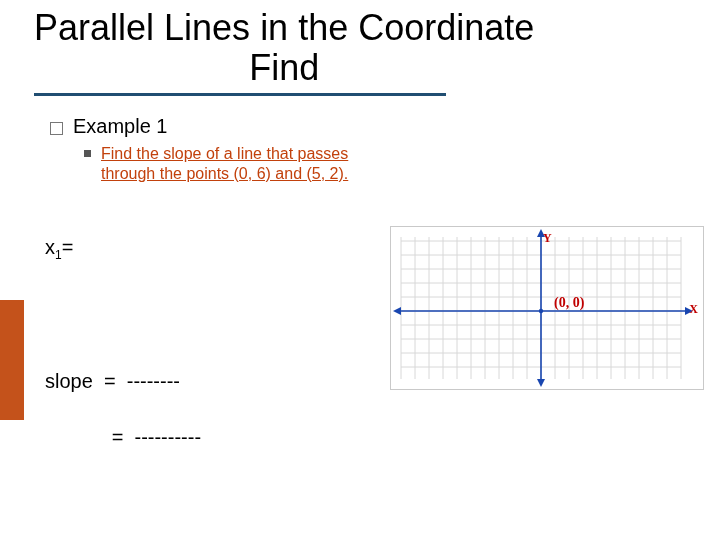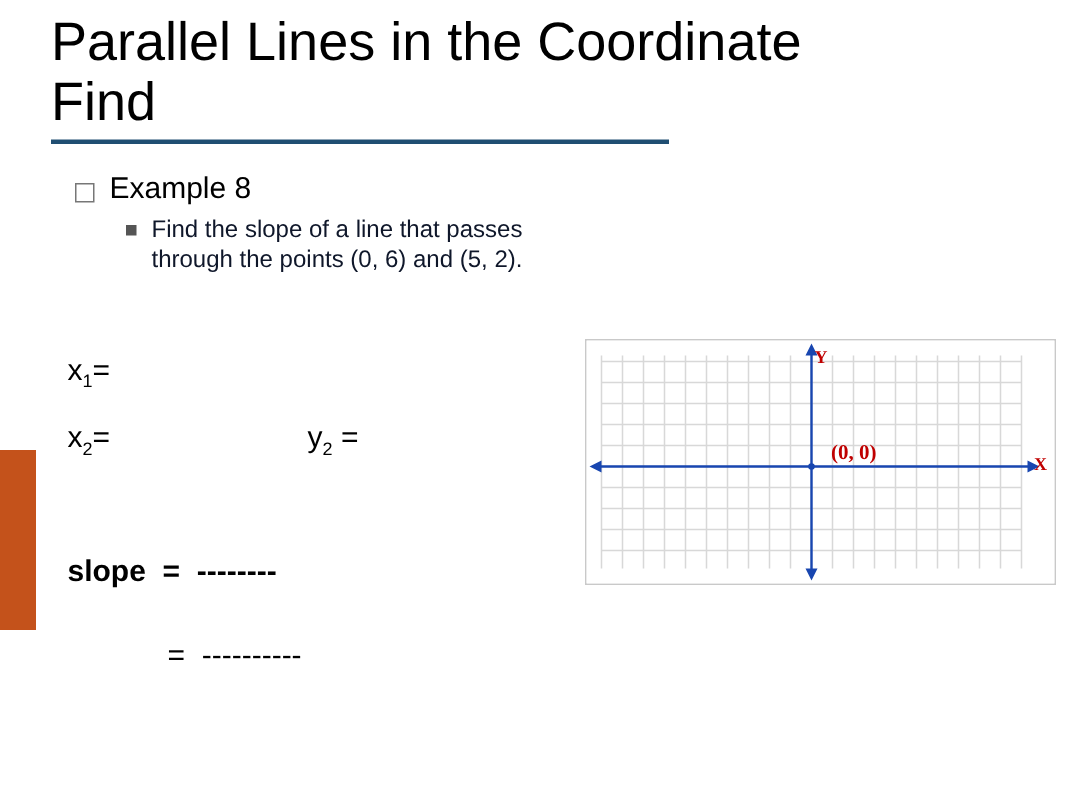--- a/index.html
+++ b/index.html
@@ -14,20 +14,21 @@
   .slide {
     position: relative;
     width: 720px;
     height: 540px;
     box-sizing: border-box;
   }
   .title-wrap {
     position: absolute;
     left: 34px;
     top: 8px;
+    text-align: center;
   }
   .title {
     font-family: Arial, Helvetica, sans-serif;
     font-size: 36px;
     line-height: 40px;
     color: #000;
     letter-spacing: 0px;
   }
   .title-underline {
     position: absolute;
@@ -66,21 +67,22 @@
     margin-top: 7px;
     margin-right: 10px;
     flex: 0 0 auto;
   }
   .sub-row {
     display: flex;
     align-items: flex-start;
     margin-left: 34px;
     font-size: 16px;
     line-height: 20px;
-    color: #0f172a;
+    color: #c2410c;
+    text-decoration: underline;
   }
   .solid-box {
     width: 7px;
     height: 7px;
     background: #555;
     margin-top: 6px;
     margin-right: 10px;
     flex: 0 0 auto;
   }
   .sub-text {
@@ -163,46 +165,38 @@
 
   <div class="title-wrap">
     <div class="title">Parallel Lines in the Coordinate</div>
     <div class="title">Find</div>
   </div>
   <div class="title-underline"></div>
 
   <div class="content">
     <div class="example-row">
       <div class="open-box"></div>
-      <div>Example 8</div>
+      <div>Example 1</div>
     </div>
     <div class="sub-row">
       <div class="solid-box"></div>
       <div class="sub-text">Find the slope of a line that passes through the points (0, 6) and (5, 2).</div>
     </div>
   </div>
 
   <div class="vars">
     <div class="var-row">
       <div class="var-cell">
         <span>x</span><sub>1</sub><span>=</span>
       </div>
     </div>
-    <div class="var-row">
-      <div class="var-cell">
-        <span>x</span><sub>2</sub><span>=</span>
-      </div>
-      <div class="var-cell">
-        <span>y</span><sub>2</sub> <span>=</span>
-      </div>
-    </div>
   </div>
 
   <div class="slope-block">
-    <div class="slope-row" style="white-space: pre; font-weight: bold;">slope  =  --------</div>
+    <div class="slope-row" style="white-space: pre;">slope  =  --------</div>
     <div class="slope-row" style="white-space: pre;">            =  ----------</div>
   </div>
 
   <div class="graph-wrap">
     <svg width="312" height="162">
       <g>
         <rect x="0" y="0" width="312" height="162" fill="#ffffff"></rect>
         <g stroke="#d8d8d8" stroke-width="1">
           <line x1="10" y1="10" x2="10" y2="152"></line>
             <line x1="24" y1="10" x2="24" y2="152"></line>

